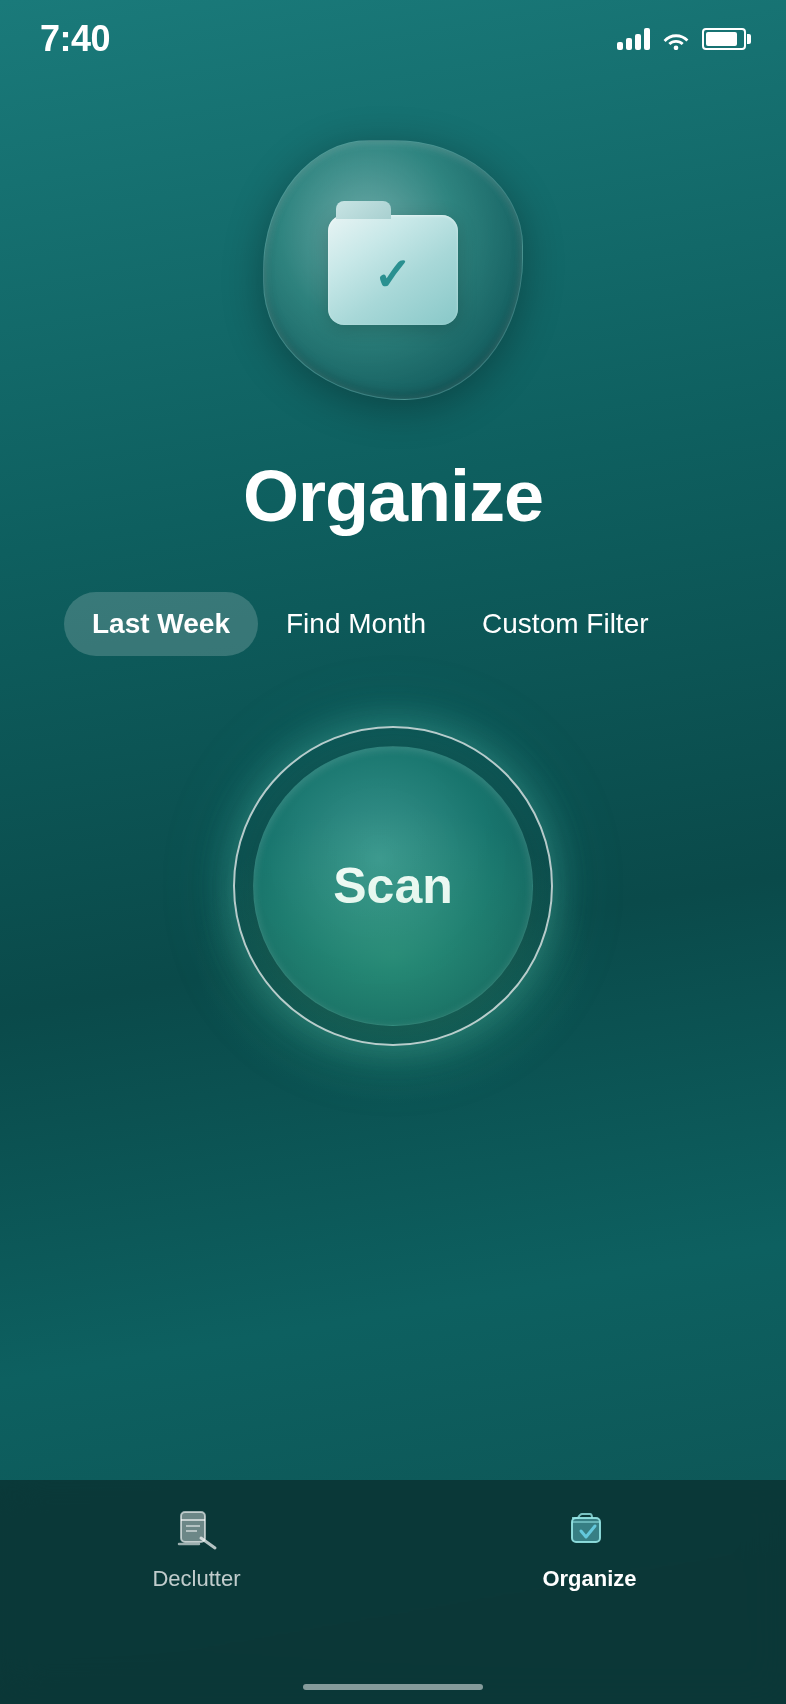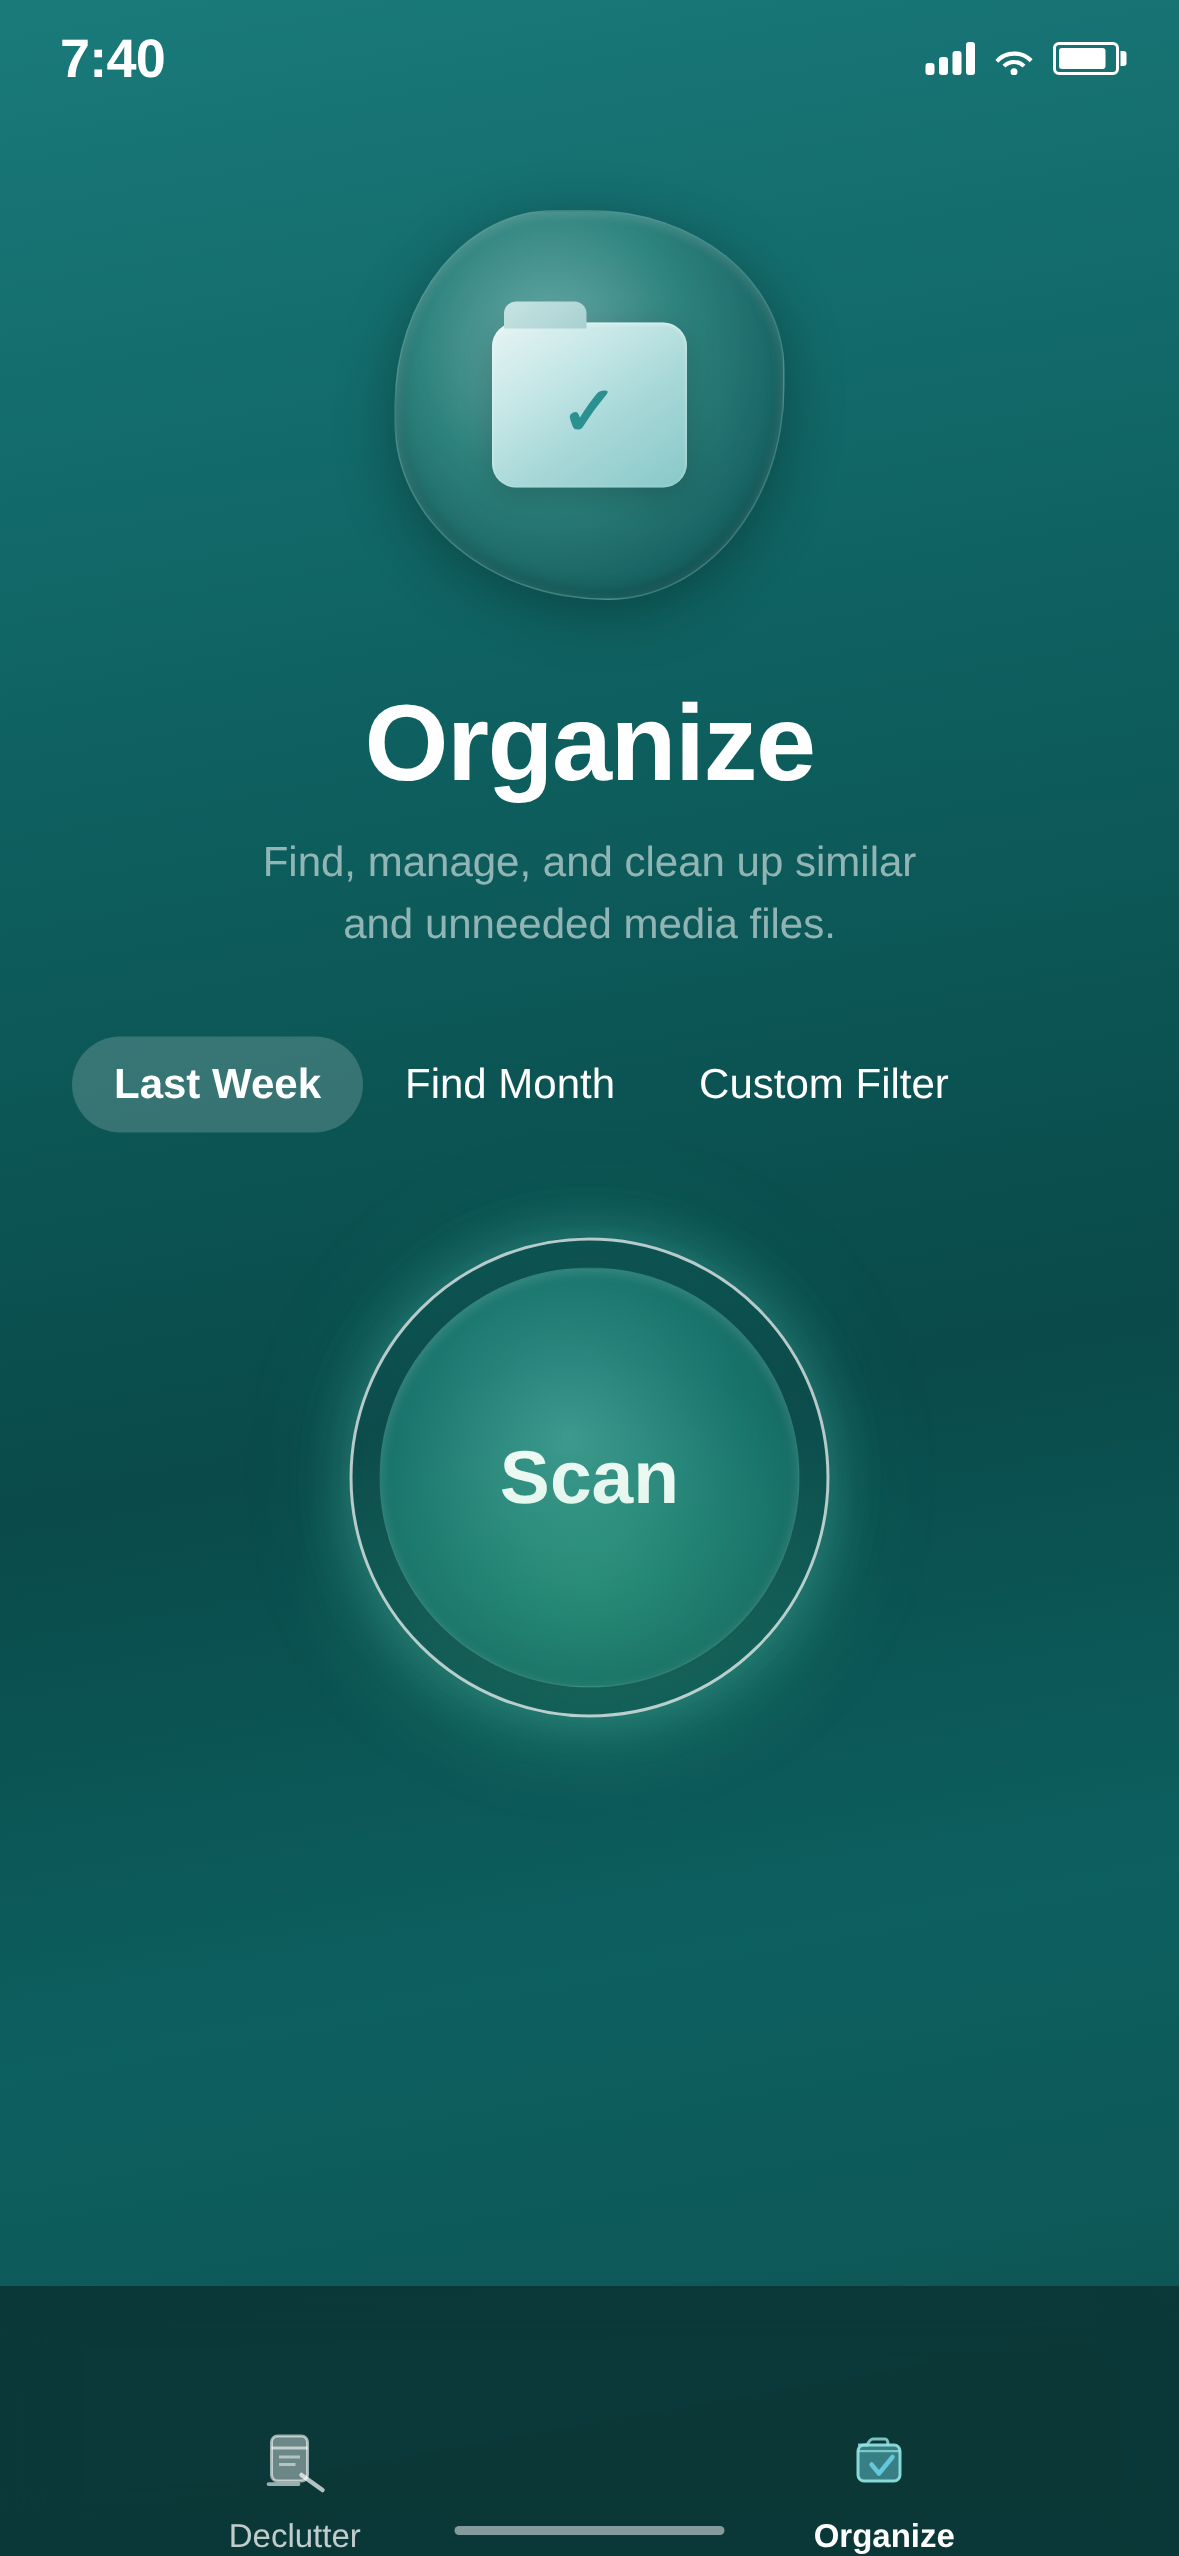--- a/index.html
+++ b/index.html
@@ -176,21 +176,21 @@
       max-width: 480px;
     }
 
     
     .filter-tabs {
       margin-top: 55px;
       display: flex;
       align-items: flex-start;
       gap: 0;
       width: 100%;
-      padding: 0 48px;
+      padding: 0 64px;
     }
 
     .filter-tab {
       font-size: 28px;
       font-weight: 500;
       color: white;
       padding: 16px 28px;
       border-radius: 40px;
       cursor: pointer;
       white-space: nowrap;
@@ -253,25 +253,25 @@
       pointer-events: none;
       bottom: -60px;
     }
 
     
     .bottom-nav {
       position: absolute;
       bottom: 0;
       left: 0;
       right: 0;
-      height: 180px;
+      height: 224px;
       background: rgba(10, 50, 50, 0.85);
       backdrop-filter: blur(20px);
       display: flex;
-      align-items: flex-end;
+      align-items: flex-start;
       justify-content: space-around;
       padding-top: 24px;
     }
 
     .nav-item {
       display: flex;
       flex-direction: column;
       align-items: center;
       gap: 10px;
       cursor: pointer;
@@ -339,21 +339,20 @@
 <div class="icon-container">
   <div class="app-icon-blob">
     <div class="folder-icon-wrapper">
       <span class="check-icon">✓</span>
     </div>
   </div>
 </div>
 
 <div class="main-content">
   <h1 class="app-title">Organize</h1>
-  <p class="app-subtitle">Find, manage, and clean up similar and unneeded media files.</p>
 
   <div class="filter-tabs">
     <div class="filter-tab active">Last Week</div>
     <div class="filter-tab">Find Month</div>
     <div class="filter-tab">Custom Filter</div>
   </div>
 
   <div class="scan-button-container">
     <div class="scan-glow"></div>
     <div class="scan-button-outer-ring"></div>

